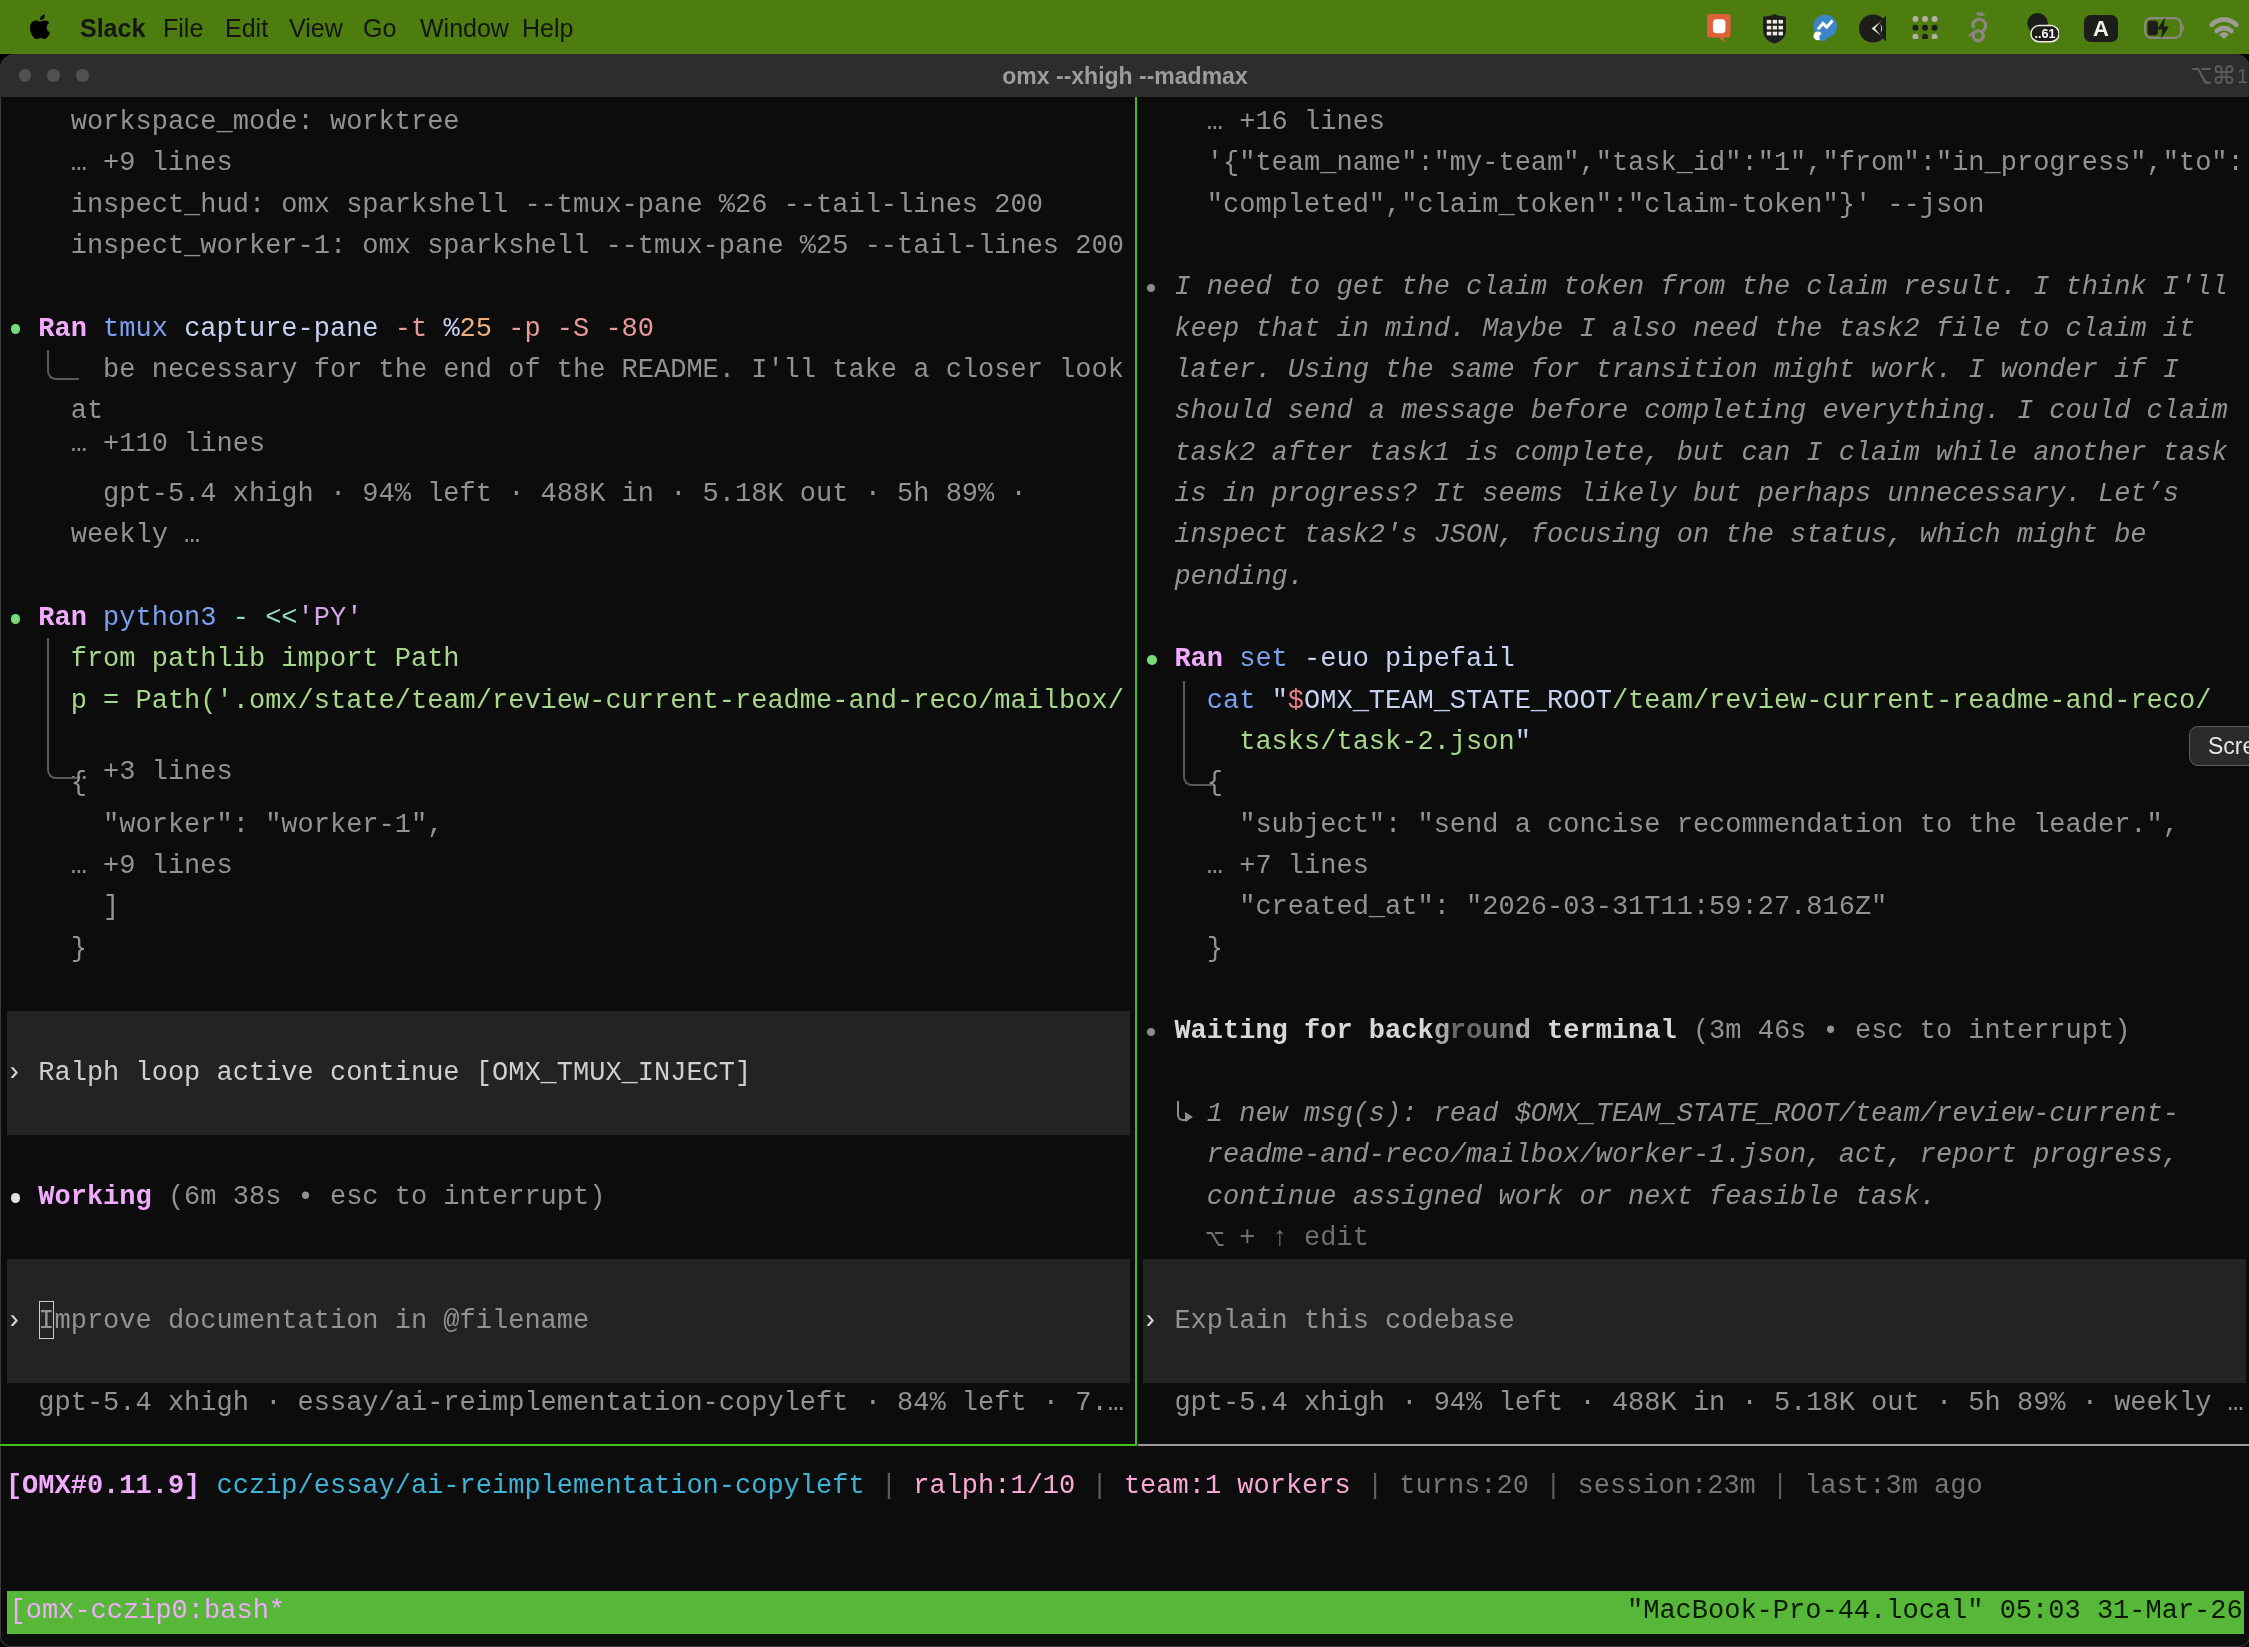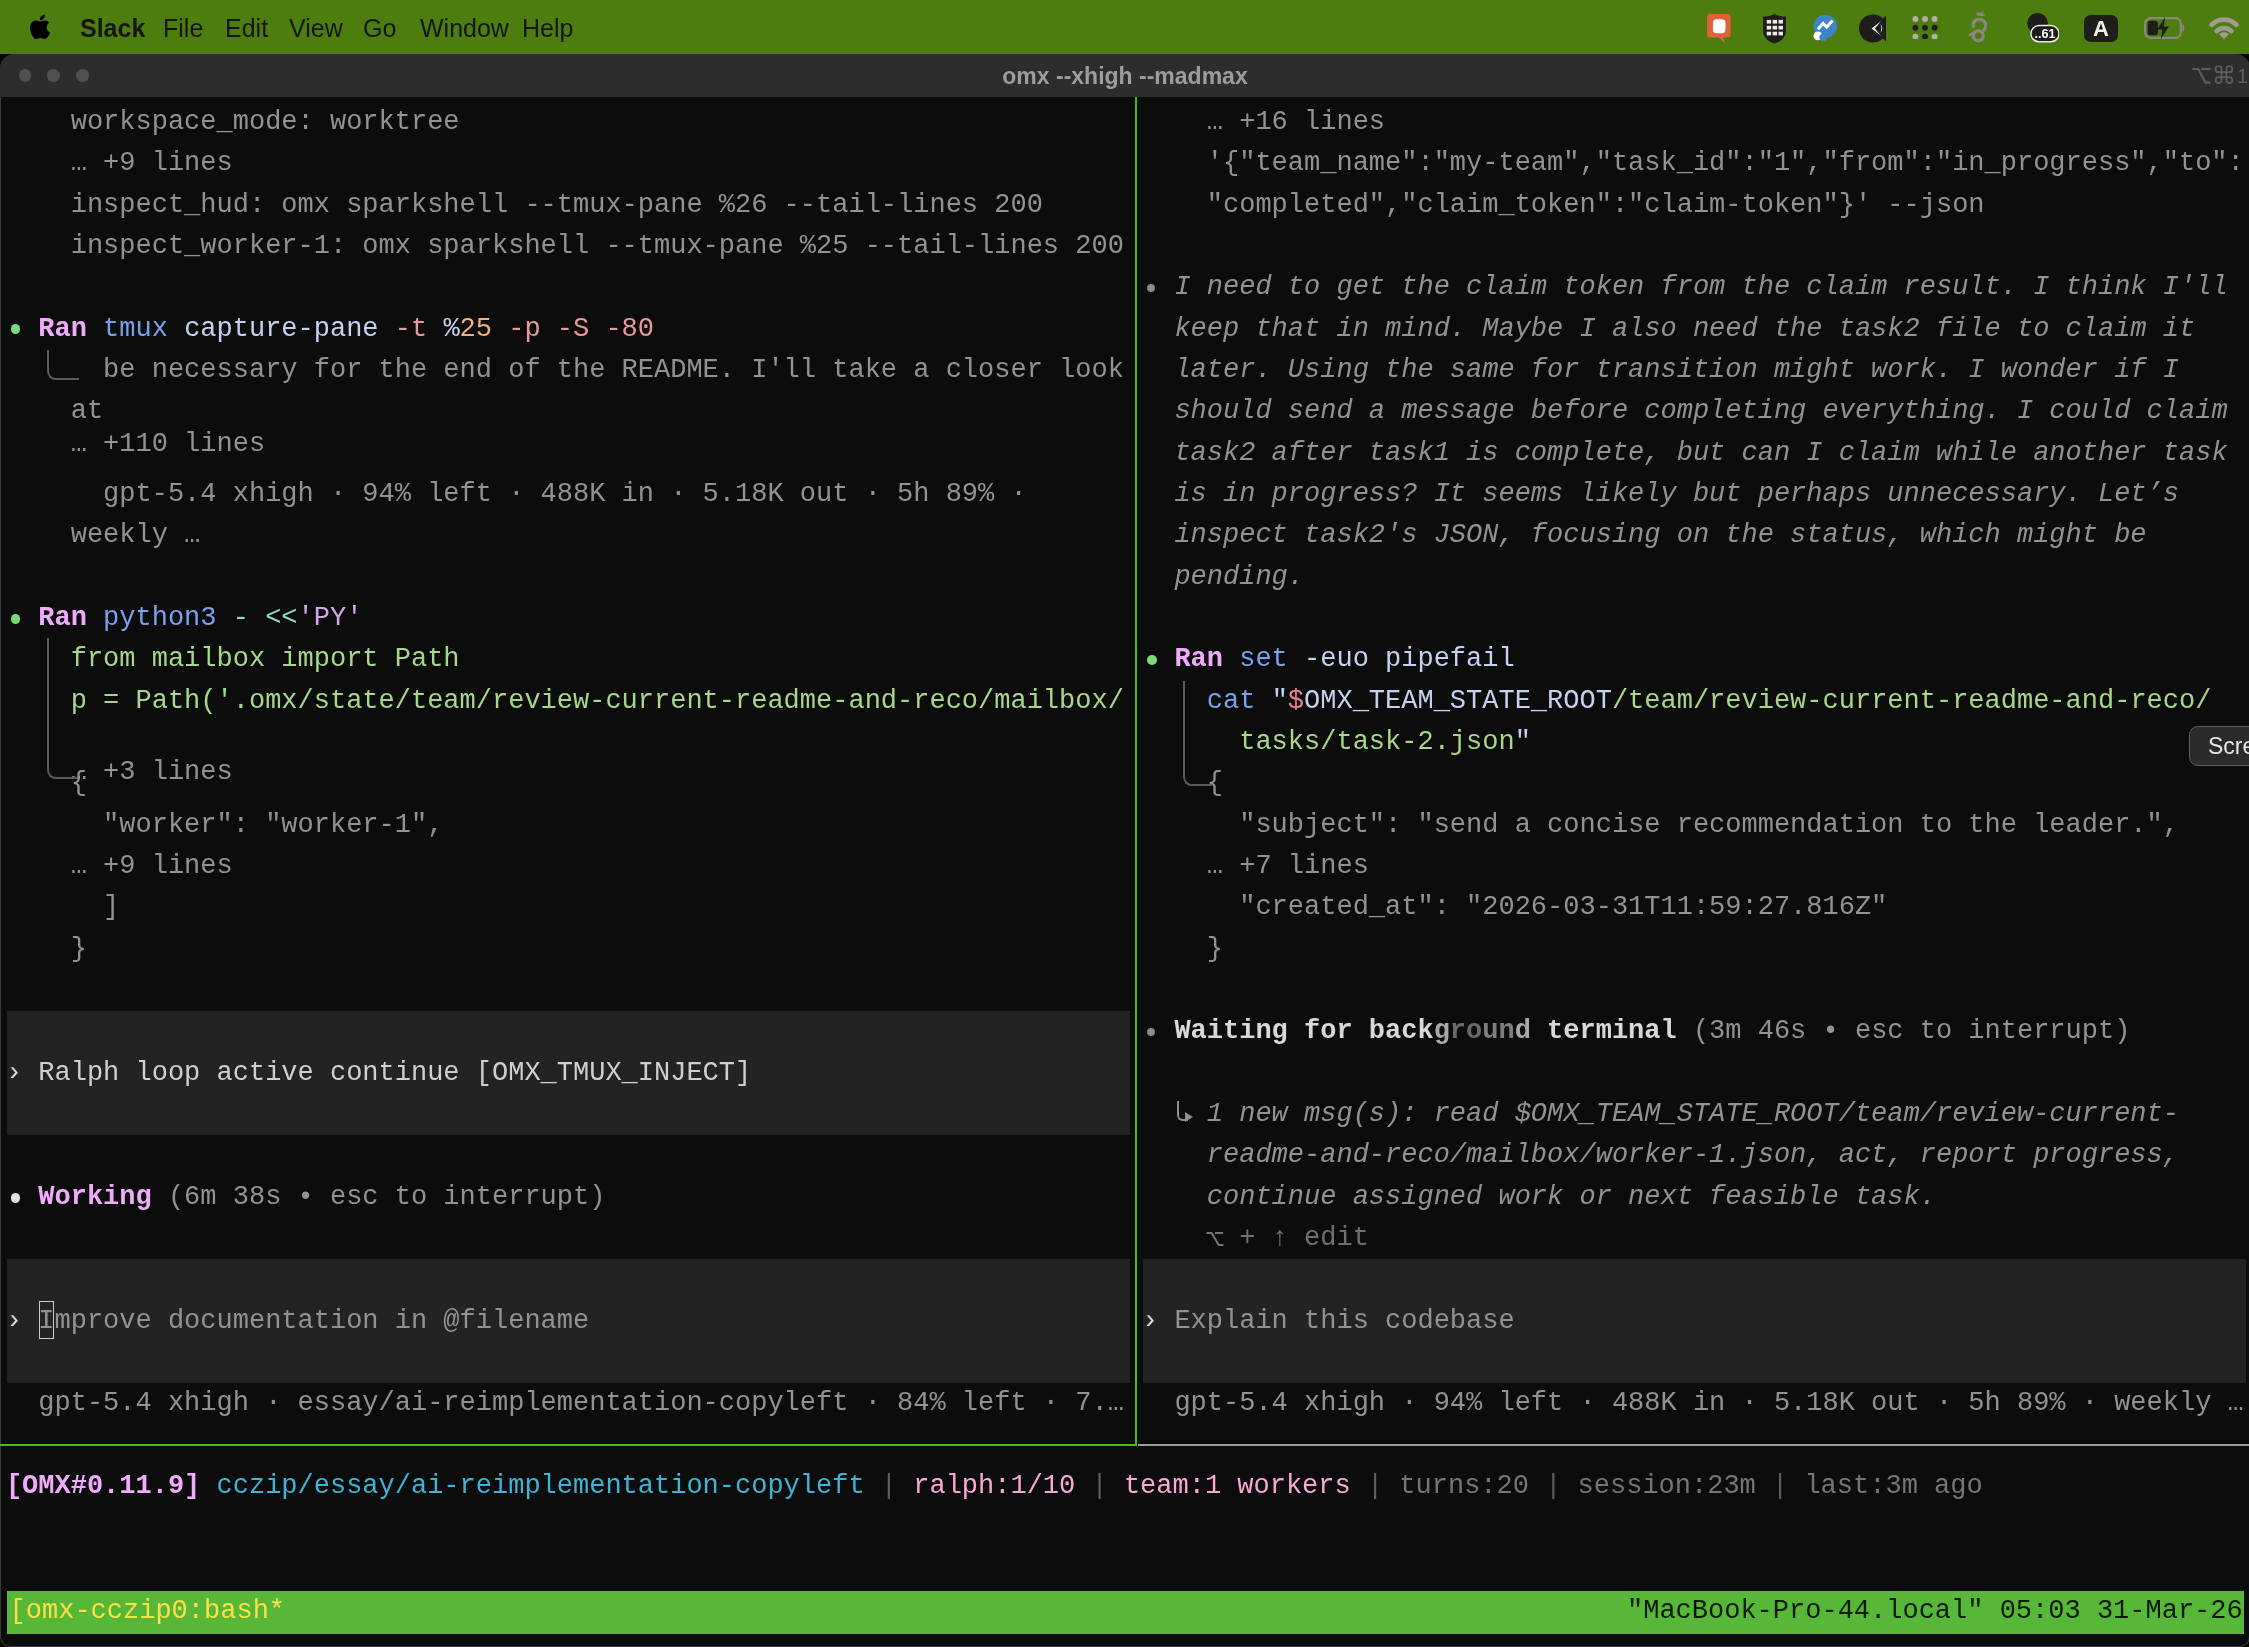--- a/index.html
+++ b/index.html
@@ -150,21 +150,21 @@
 <div class="row L" style="top:143px">    … +9 lines</div>
 <div class="row L" style="top:185px">    inspect_hud: omx sparkshell --tmux-pane %26 --tail-lines 200</div>
 <div class="row L" style="top:226px">    inspect_worker-1: omx sparkshell --tmux-pane %25 --tail-lines 200</div>
 <div class="row L" style="top:309px">  <span class="wb">Ran</span> <span class="blue">tmux</span> <span class="peri">capture-pane</span> <span class="sal">-t</span> <span class="peri">%</span><span class="org">25</span> <span class="sal">-p</span> <span class="sal">-S</span> <span class="sal">-80</span></div>
 <div class="row L" style="top:350px">      be necessary for the end of the README. I'll take a closer look</div>
 <div class="row L" style="top:391px">    at</div>
 <div class="row L" style="top:424px">    … +110 lines</div>
 <div class="row L" style="top:474px">      gpt-5.4 xhigh · 94% left · 488K in · 5.18K out · 5h 89% ·</div>
 <div class="row L" style="top:515px">    weekly …</div>
 <div class="row L" style="top:598px">  <span class="wb">Ran</span> <span class="blue">python3</span> <span class="mint">-</span> <span class="mint">&lt;&lt;</span><span class="vio">'PY'</span></div>
-<div class="row L" style="top:639px">    <span class="grn">from mailbox import Path</span></div>
+<div class="row L" style="top:639px">    <span class="grn">from pathlib import Path</span></div>
 <div class="row L" style="top:681px">    <span class="grn">p = Path('.omx/state/team/review-current-readme-and-reco/mailbox/</span></div>
 <div class="row L" style="top:752px">    … +3 lines</div>
 <div class="row L" style="top:763px">    {</div>
 <div class="row L" style="top:805px">      "worker": "worker-1",</div>
 <div class="row L" style="top:846px">    … +9 lines</div>
 <div class="row L" style="top:887px">      ]</div>
 <div class="row L" style="top:929px">    }</div>
 <div class="row L" style="top:1053px"><span class="pr">›</span> <span class="lt">Ralph loop active continue [OMX_TMUX_INJECT]</span></div>
 <div class="row L" style="top:1177px">  <span class="wb">Working</span> (6m 38s • esc to interrupt)</div>
 <div class="row L" style="top:1301px"><span class="pr">›</span> Improve documentation in @filename</div>
@@ -209,15 +209,15 @@
 <div class="corner" style="left:1183px;top:681px;width:26.6px;height:103px"></div>
 <div style="position:absolute;left:39px;top:1301px;width:12.5px;height:36px;border:1.8px solid #c9c9c9"></div>
 <div style="position:absolute;left:1177px;top:1101px;width:8.9px;height:17.7px;border-left:2.2px solid #8f8f8f;border-bottom:2.2px solid #8f8f8f;border-bottom-left-radius:5.9px"></div>
 <div style="position:absolute;left:1185px;top:1112px;width:0;height:0;border-top:5.9px solid transparent;border-bottom:5.9px solid transparent;border-left:8px solid #8f8f8f"></div>
 <svg style="position:absolute;left:1205px;top:1229px" width="20" height="20" viewBox="0 0 27 27">
     <path d="M2 5.5 h7 l9.5 16 h6.5 M13.5 5.5 h11" stroke="#757575" stroke-width="2.7" fill="none"></path>
   </svg>
 <div style="position:absolute;left:2189px;top:726px;width:74px;height:38px;border-radius:8.9px;background:#2b2b2b;border:1.8px solid #5e5e5e"></div>
 <div style="position:absolute;left:2208px;top:729px;font-family:'Liberation Sans',sans-serif;font-size:23px;color:#e6e6e6;line-height:35px">Scre</div>
 <div id="tmuxbar" style="position:absolute;left:7.4px;top:1591px;width:2237px;height:43px;background:#57b738"></div>
-<div class="row" style="left:9.6px;top:1591px;color:#fde047">[omx-cczip0:bash*</div>
+<div class="row" style="left:9.6px;top:1591px;color:#f0abfc">[omx-cczip0:bash*</div>
 <div class="row" style="left:1627px;top:1591px;color:#0a1a02">"MacBook-Pro-44.local" 05:03 31-Mar-26</div>
 
 
 </body></html>

